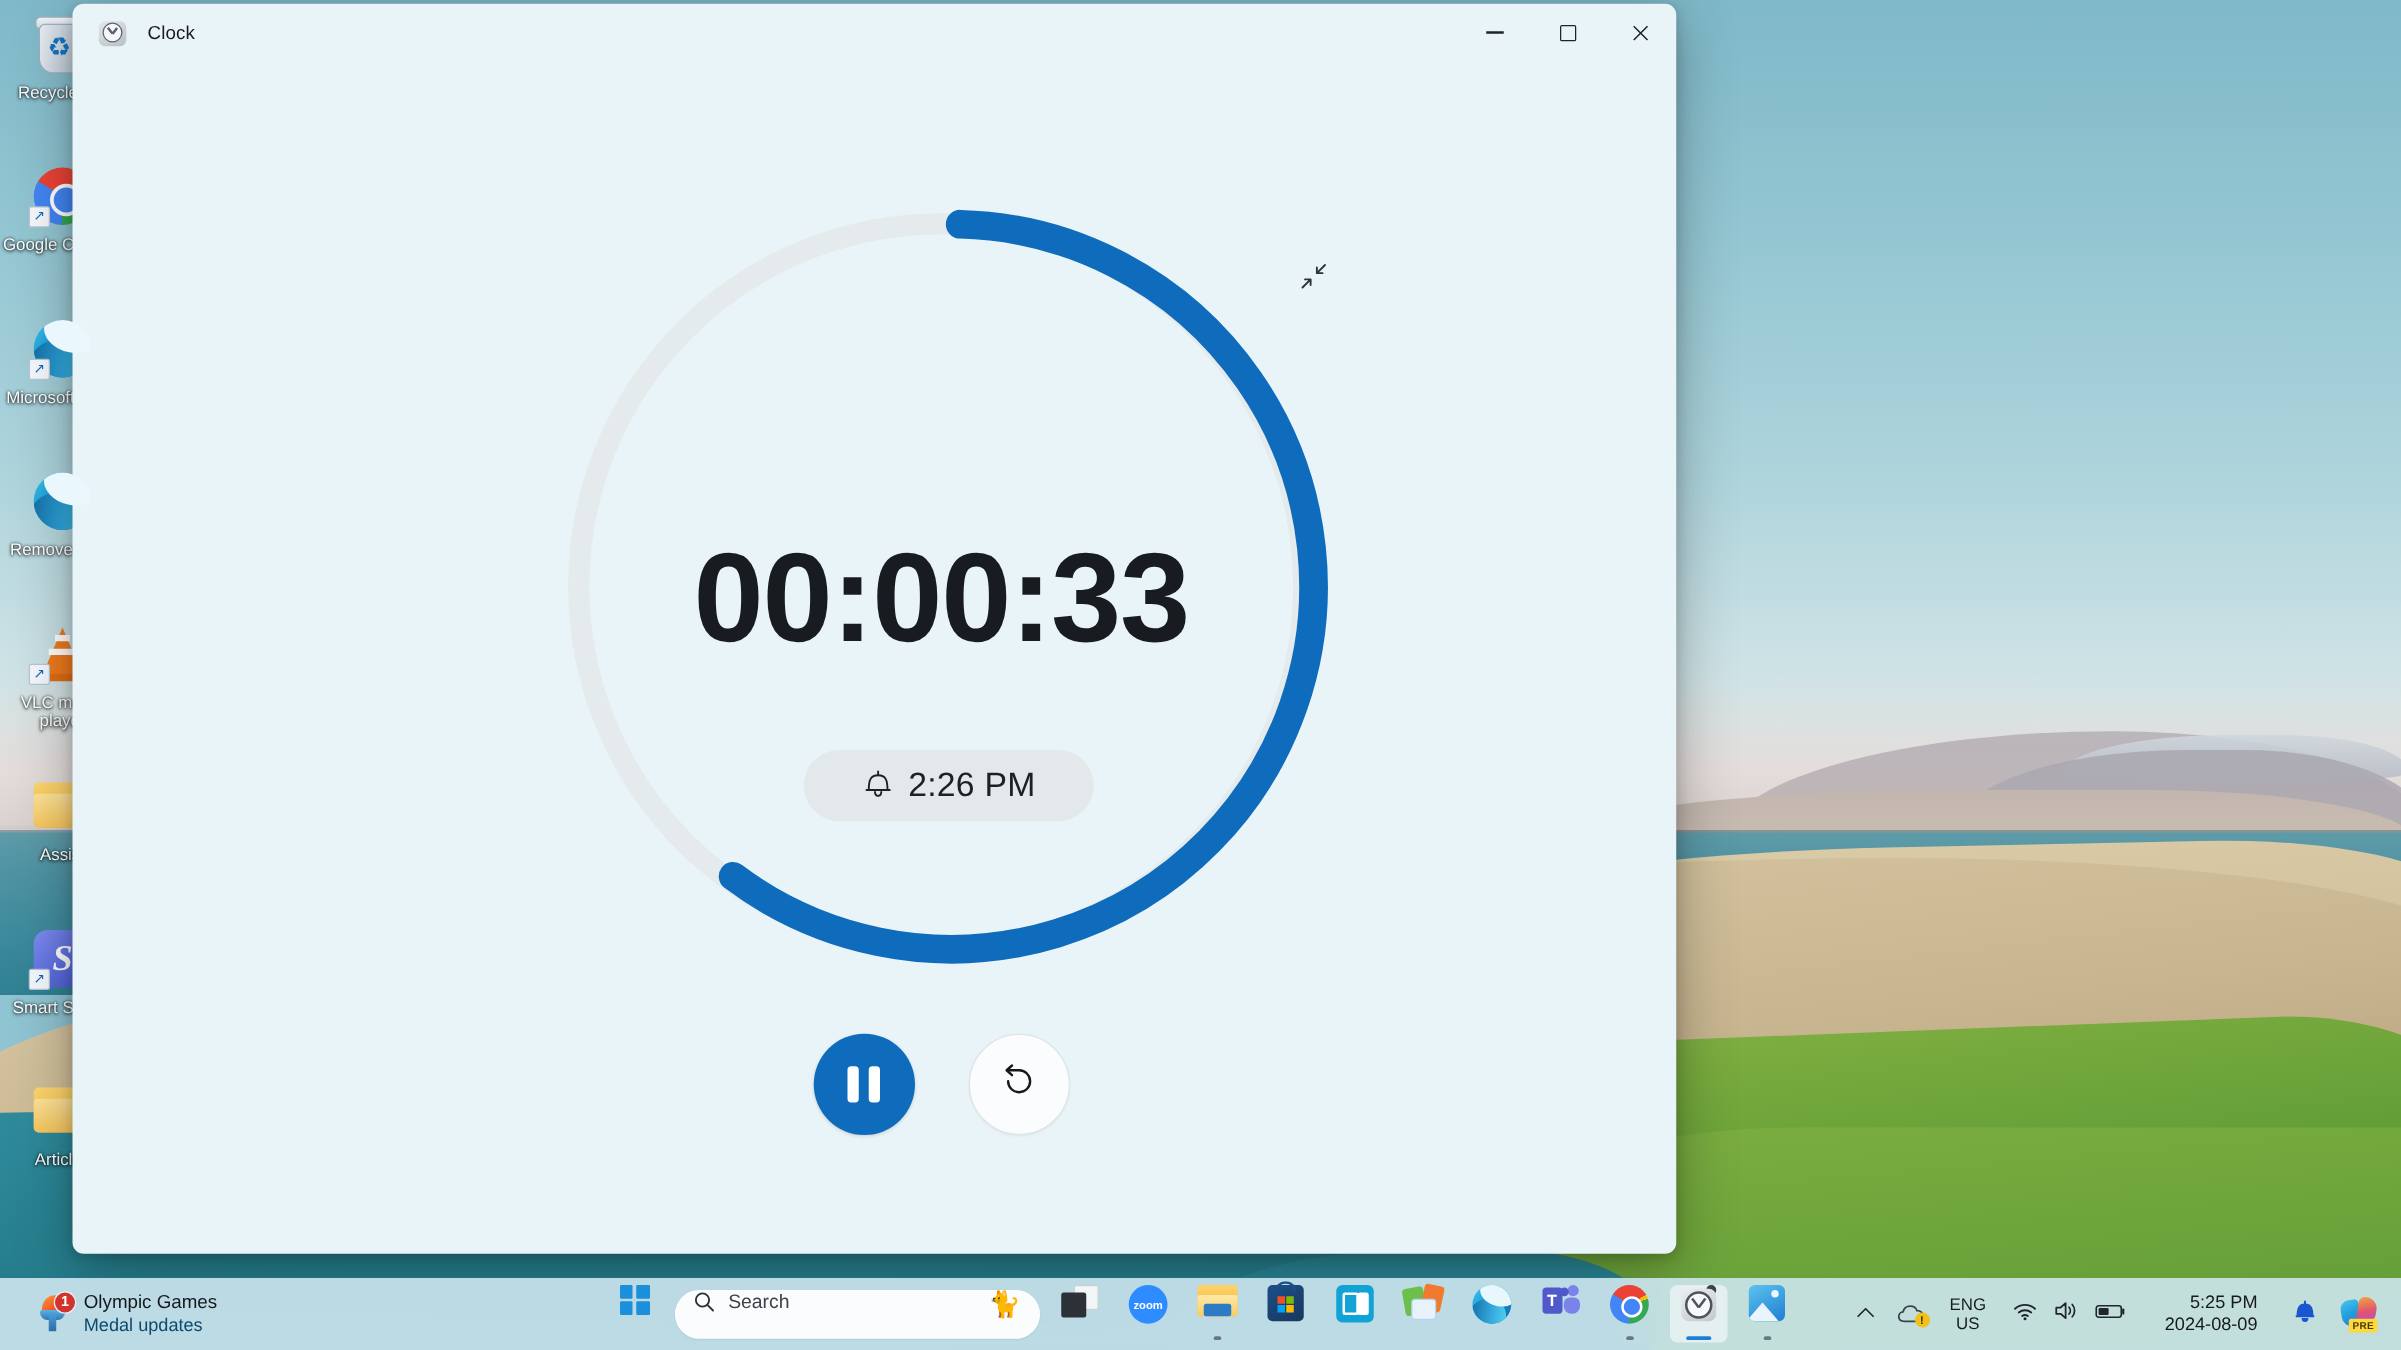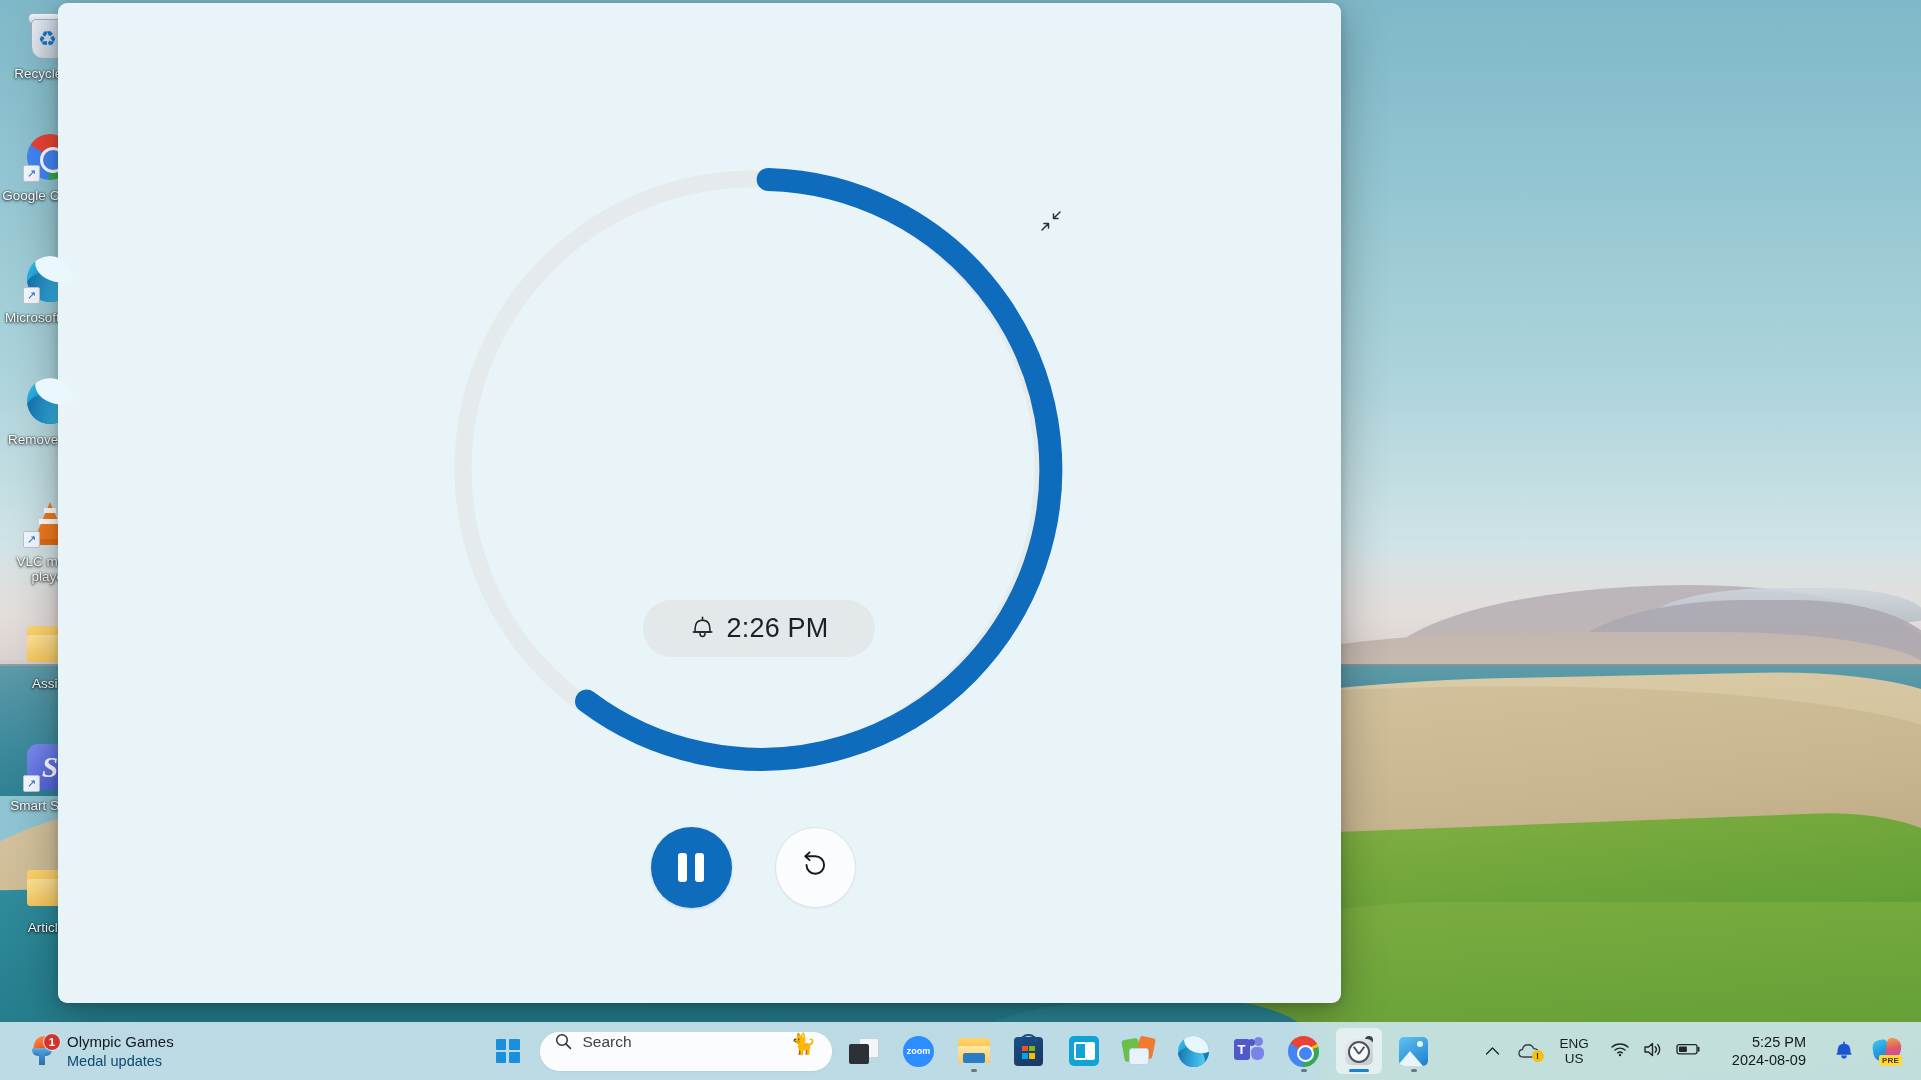--- a/index.html
+++ b/index.html
@@ -273,21 +273,21 @@
   .widget-txt { display:flex; flex-direction:column; gap:1px; }
   .widget-title { font-size:15px; color:#14181c; line-height:18px; }
   .widget-sub { font-size:14.5px; color:#0c4a6e; line-height:18px; }
 
   #tb-center {
     position:absolute; left:0; top:0; width:100%; height:58px;
     display:flex; align-items:center; justify-content:center; gap:9px;
   }
   .tb-item {
     width:46px; height:46px; border-radius:6px;
-    display:flex; align-items:center; justify-content:center;
+    display:flex; justify-content:center;
     position:relative; flex:none;
   }
   .tb-item.active { background:rgba(255,255,255,.55); }
   .tb-underline {
     position:absolute; bottom:2px; left:50%; transform:translateX(-50%);
     width:6px; height:3px; border-radius:2px; background:#6b7780;
   }
   .tb-underline.wide { width:20px; background:#1c7fd6; }
 
   #search-box {
@@ -457,40 +457,62 @@
           <div class="front"></div>
         </div>
     </div>
     <div class="dicon-label">Articles</div>
   </div>
 
 </div>
 
 <div id="clock-window">
 
+  <div id="titlebar">
+    <div class="tb-icon">
+      <div class="body"></div>
+        <div class="face"></div>
+        <div class="h1"></div>
+        <div class="h2"></div>
+    </div>
+    <div class="tb-title">Clock</div>
+    <div class="tb-spacer"></div>
+    <div class="tb-btn">
+        <div class="min"></div>
+      </div>
+    <div class="tb-btn">
+        <div class="max"></div>
+      </div>
+    <div class="tb-btn">
+      <svg width="13" height="13" viewBox="0 0 13 13">
+          <path d="M1 1 L12 12 M12 1 L1 12" stroke="#20242a" stroke-width="1.25" fill="none"></path>
+        </svg>
+    </div>
+  </div>
 
   <div id="timer-stage">
 
     <div id="ring-wrap">
       <svg width="620" height="620" viewBox="0 0 620 620">
         <circle cx="310" cy="310" r="290" fill="none" stroke="#e5eaec" stroke-width="17"></circle>
         <path d="M 325.18 20.40
                  A 290 290 0 1 1 143.48 542.04" fill="none" stroke="#0f6cbd" stroke-width="23" stroke-linecap="round"></path>
       </svg>
     </div>
 
     <div id="collapse-btn">
       <span>
         <svg width="22" height="22" viewBox="0 0 22 22">
           <path d="M20 2 L13.5 8.5 M13.5 8.5 L13.5 4 M13.5 8.5 L18 8.5" stroke="#2b3238" stroke-width="1.5" fill="none" stroke-linecap="round"></path>
           <path d="M2 20 L8.5 13.5 M8.5 13.5 L8.5 18 M8.5 13.5 L4 13.5" stroke="#2b3238" stroke-width="1.5" fill="none" stroke-linecap="round"></path>
         </svg>
       </span>
     </div>
 
+    <div id="time-readout">00:00:33</div>
 
     <div id="alarm-chip">
       <span>
         <svg width="25" height="27" viewBox="0 0 25 27">
           <path d="M5 19 C5 11 6.5 7.2 12.5 7.2 C18.5 7.2 20 11 20 19 Z" fill="none" stroke="#1d2024" stroke-width="1.5" stroke-linejoin="round"></path>
           <line x1="3.2" y1="19" x2="21.8" y2="19" stroke="#1d2024" stroke-width="1.5" stroke-linecap="round"></line>
           <path d="M10 20.6 C10 22.6 11.1 23.6 12.5 23.6 C13.9 23.6 15 22.6 15 20.6" fill="none" stroke="#1d2024" stroke-width="1.5" stroke-linecap="round"></path>
           <line x1="12.5" y1="4.2" x2="12.5" y2="7.2" stroke="#1d2024" stroke-width="1.5" stroke-linecap="round"></line>
         </svg>
       </span>

